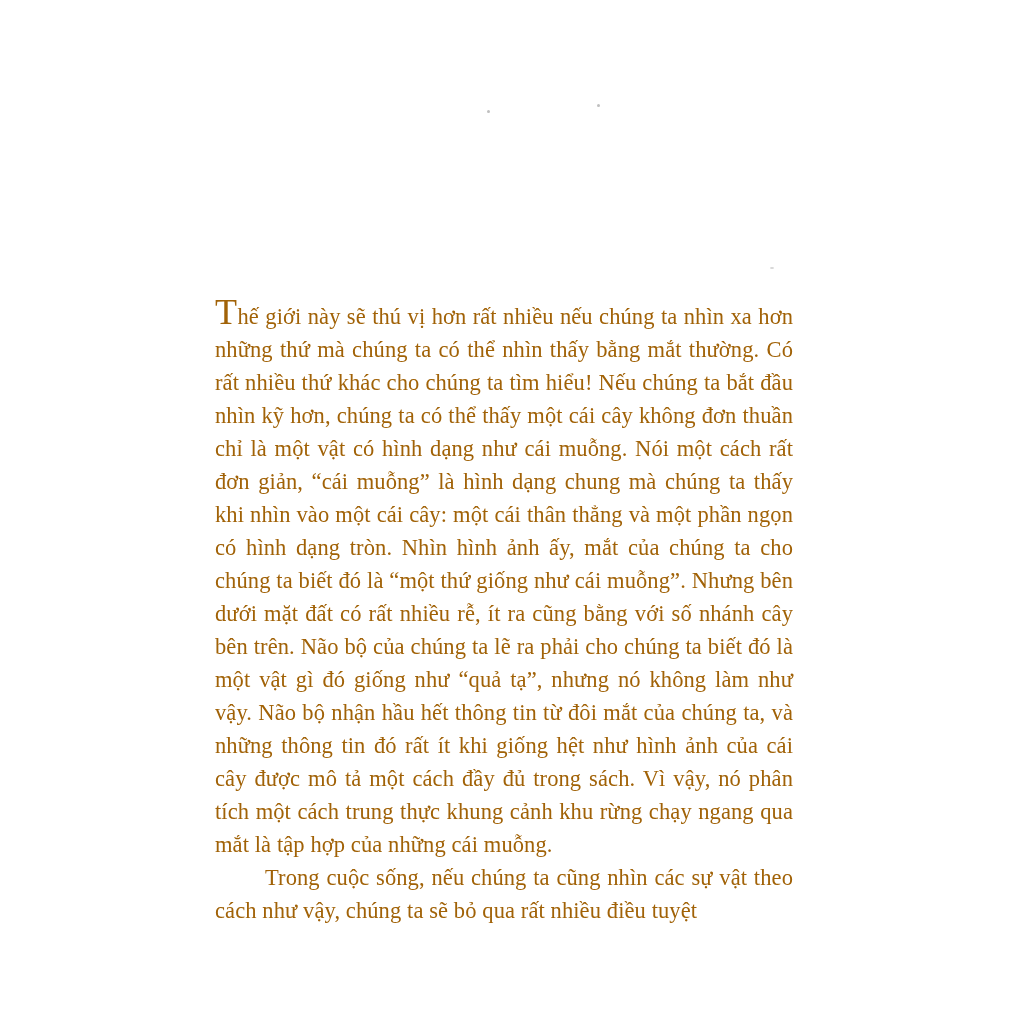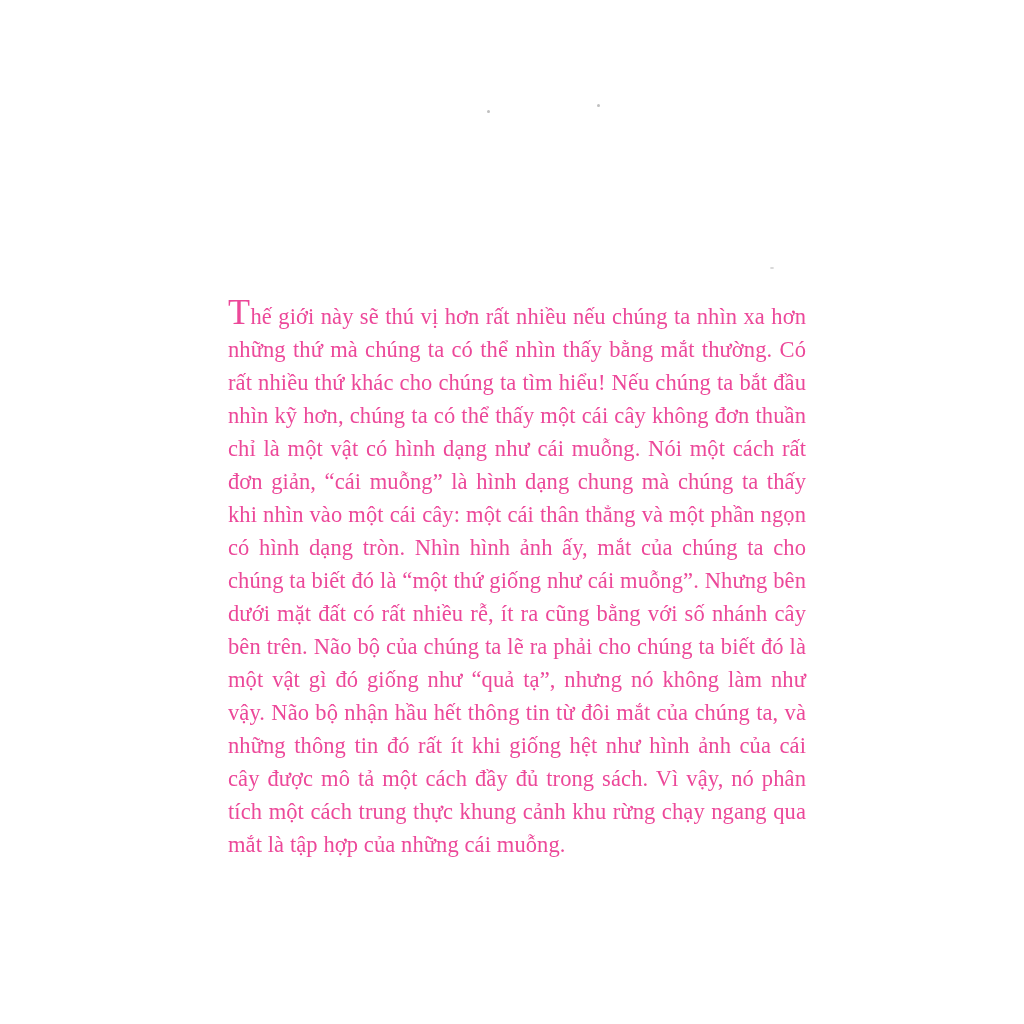--- a/index.html
+++ b/index.html
@@ -14,24 +14,24 @@
     overflow: hidden;
     font-family: "Liberation Serif", serif;
   }
   .book-page {
     position: absolute;
     inset: 0;
     background: #ffffff;
   }
   .text-block {
     position: absolute;
-    left: 228px;
+    left: 215px;
     top: 296px;
     width: 578px;
-    color: #ec4899;
+    color: #a16207;
     font-size: 22.5px;
     line-height: 33px;
     text-align: justify;
     letter-spacing: 0.1px;
   }
   .para {
     margin: 0;
     padding: 0;
   }
   .para.indented {
@@ -55,15 +55,16 @@
 <body>
 
 <div class="book-page">
 
   <span class="speck s1"></span>
   <span class="speck s2"></span>
   <span class="speck s3"></span>
 
   <div class="text-block">
     <p class="para"><span class="dropcap">T</span><span>hế giới này sẽ thú vị hơn rất nhiều nếu chúng ta nhìn xa hơn những thứ mà chúng ta có thể nhìn thấy bằng mắt thường. Có rất nhiều thứ khác cho chúng ta tìm hiểu! Nếu chúng ta bắt đầu nhìn kỹ hơn, chúng ta có thể thấy một cái cây không đơn thuần chỉ là một vật có hình dạng như cái muỗng. Nói một cách rất đơn giản, “cái muỗng” là hình dạng chung mà chúng ta thấy khi nhìn vào một cái cây: một cái thân thẳng và một phần ngọn có hình dạng tròn. Nhìn hình ảnh ấy, mắt của chúng ta cho chúng ta biết đó là “một thứ giống như cái muỗng”. Nhưng bên dưới mặt đất có rất nhiều rễ, ít ra cũng bằng với số nhánh cây bên trên. Não bộ của chúng ta lẽ ra phải cho chúng ta biết đó là một vật gì đó giống như “quả tạ”, nhưng nó không làm như vậy. Não bộ nhận hầu hết thông tin từ đôi mắt của chúng ta, và những thông tin đó rất ít khi giống hệt như hình ảnh của cái cây được mô tả một cách đầy đủ trong sách. Vì vậy, nó phân tích một cách trung thực khung cảnh khu rừng chạy ngang qua mắt là tập hợp của những cái muỗng.</span></p>
+    <p class="para indented"><span>Trong cuộc sống, nếu chúng ta cũng nhìn các sự vật theo cách như vậy, chúng ta sẽ bỏ qua rất nhiều điều tuyệt</span></p>
   </div>
 
 </div>
 
 </body></html>

